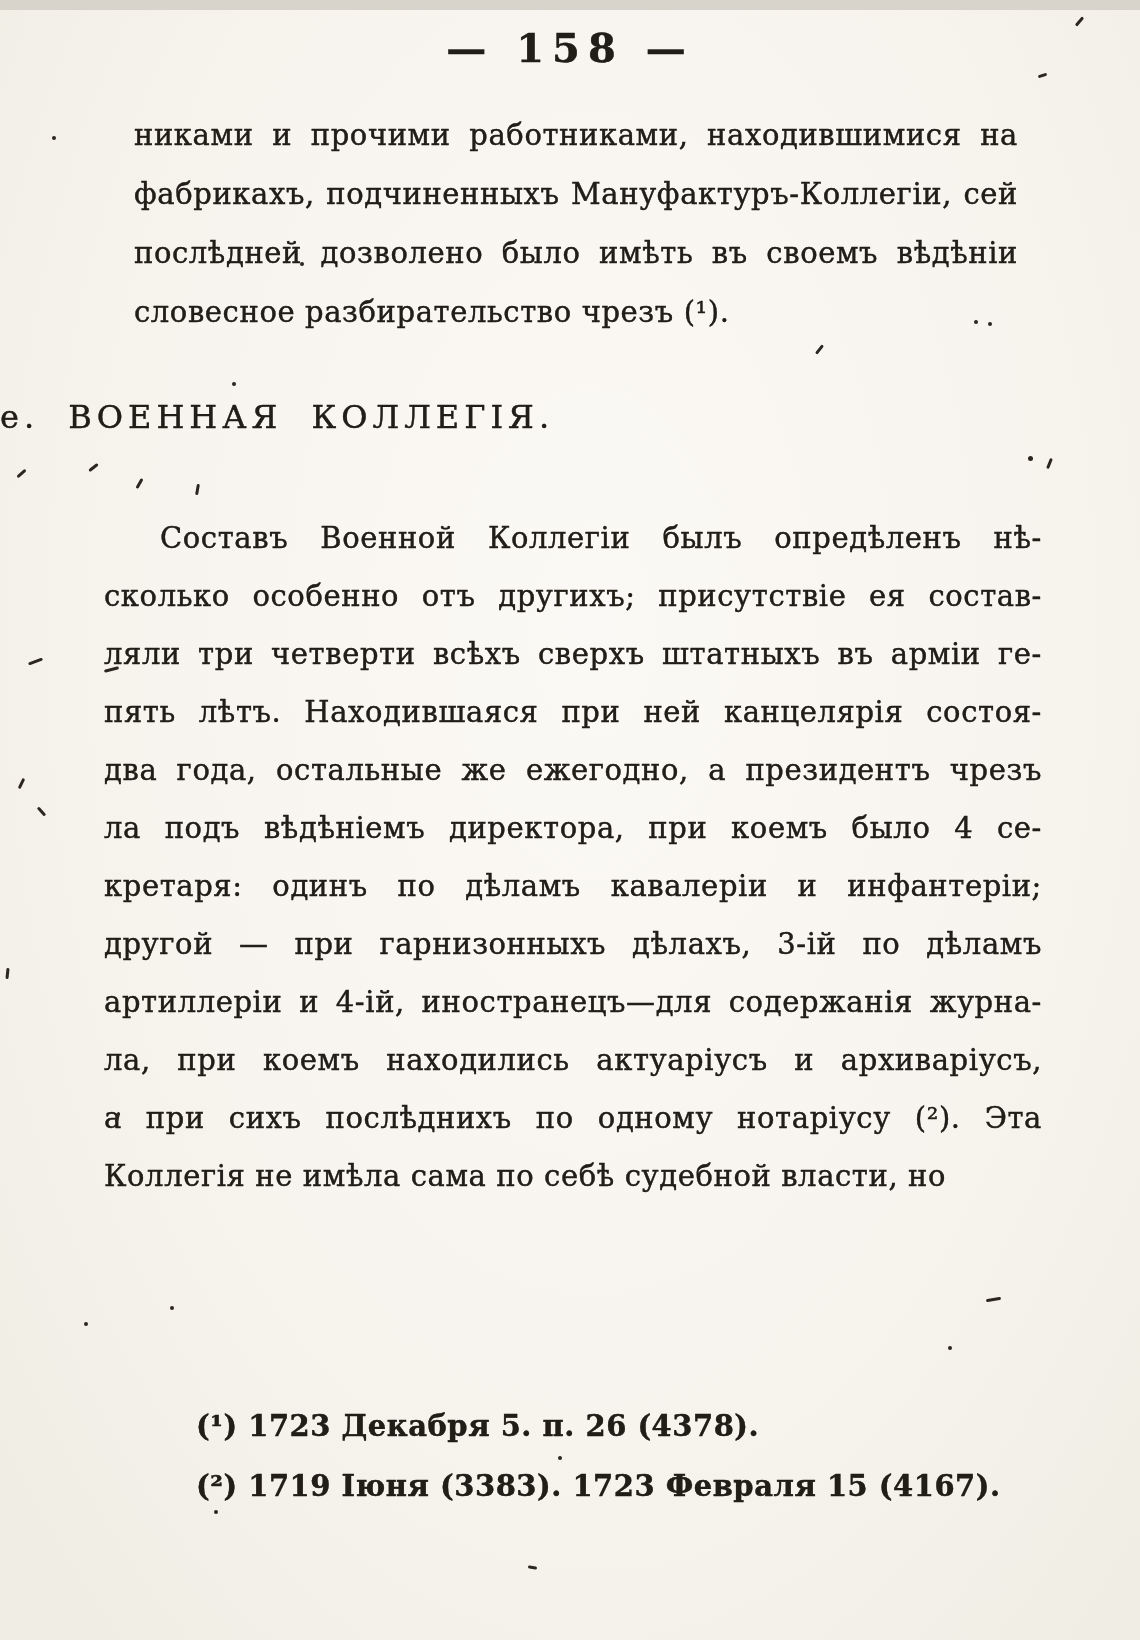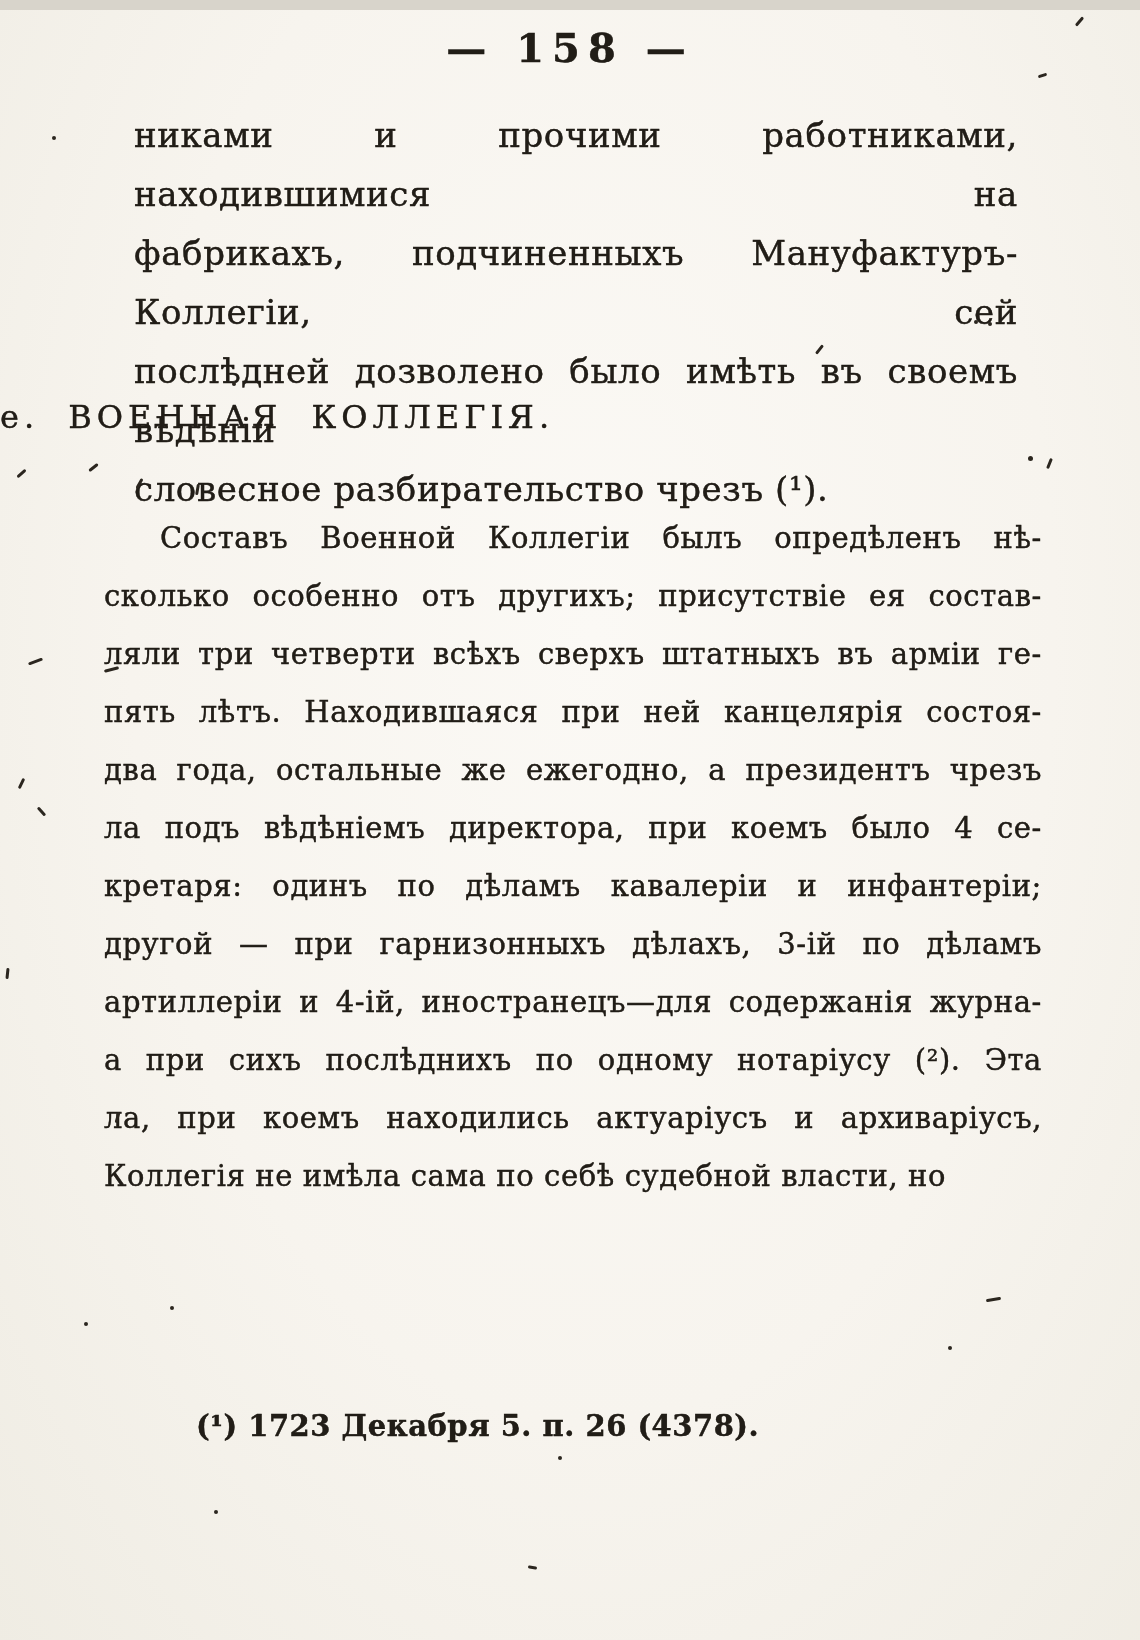--- a/index.html
+++ b/index.html
@@ -18,21 +18,21 @@
     text-shadow:0 0 0.6px rgba(33,29,23,0.45);
   }
   .page-number{
     position:absolute;top:14px;left:0;width:100%;
     text-align:center;
     font-size:40px;font-weight:bold;
     letter-spacing:8px;
   }
   .para-top{
     position:absolute;left:134px;top:96px;width:884px;
-    font-size:34px;line-height:59px;letter-spacing:0.6px;
+    font-size:29px;line-height:59px;letter-spacing:0.6px;
   }
   .section-heading{
     position:absolute;top:388px;left:0;width:100%;
     text-align:left;
     font-size:32px;letter-spacing:5px;word-spacing:14px;
   }
   .para-main{
     position:absolute;left:104px;top:499px;width:938px;
     font-size:29px;line-height:58px;letter-spacing:0.6px;
   }
@@ -74,27 +74,28 @@
   <div class="para-main ink">
     <div class="line indent">Составъ Военной Коллегіи былъ опредѣленъ нѣ-</div>
     <div class="line">сколько особенно отъ другихъ; присутствіе ея состав-</div>
     <div class="line">ляли три четверти всѣхъ сверхъ штатныхъ въ арміи ге-</div>
     <div class="line">пять лѣтъ. Находившаяся при ней канцелярія состоя-</div>
     <div class="line">два года, остальные же ежегодно, а президентъ чрезъ</div>
     <div class="line">ла подъ вѣдѣніемъ директора, при коемъ было 4 се-</div>
     <div class="line">кретаря: одинъ по дѣламъ кавалеріи и инфантеріи;</div>
     <div class="line">другой — при гарнизонныхъ дѣлахъ, 3-ій по дѣламъ</div>
     <div class="line">артиллеріи и 4-ій, иностранецъ—для содержанія журна-</div>
+    <div class="line">ла, при коемъ находились актуаріусъ и архиваріусъ,</div>
     <div class="line">а при сихъ послѣднихъ по одному нотаріусу (²). Эта</div>
-    <div class="line">ла, при коемъ находились актуаріусъ и архиваріусъ,</div>
     <div class="line no-stretch">Коллегія не имѣла сама по себѣ судебной власти, но</div>
   </div>
 
   <div class="footnotes ink">
     <div>(¹) 1723 Декабря 5. п. 26 (4378).</div>
+    <div>(²) 1719 Іюня (3383). 1723 Февраля 15 (4167).</div>
   </div>
 
   <div class="speck tick" style="left:1078px;top:6px;transform:rotate(40deg);"></div>
   <div class="speck bar sm" style="left:1038px;top:64px;transform:rotate(-18deg);"></div>
   <div class="speck dot sm" style="left:52px;top:126px;"></div>
   <div class="speck dot sm" style="left:300px;top:252px;"></div>
   <div class="speck dot sm" style="left:974px;top:310px;"></div>
   <div class="speck dot sm" style="left:988px;top:312px;"></div>
   <div class="speck tick" style="left:818px;top:334px;transform:rotate(38deg);"></div>
   <div class="speck dot sm" style="left:232px;top:372px;"></div>

